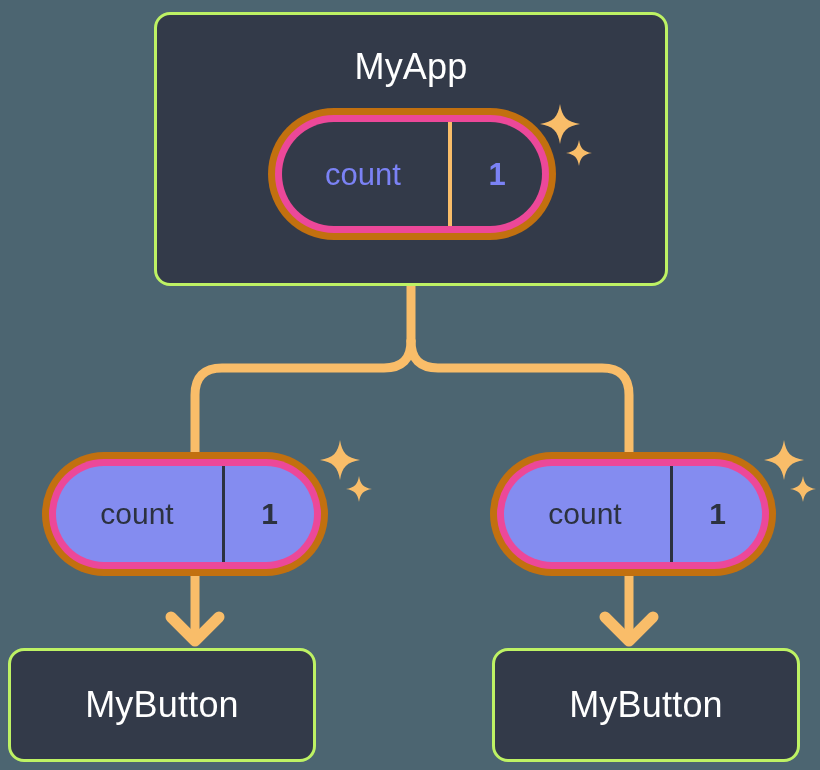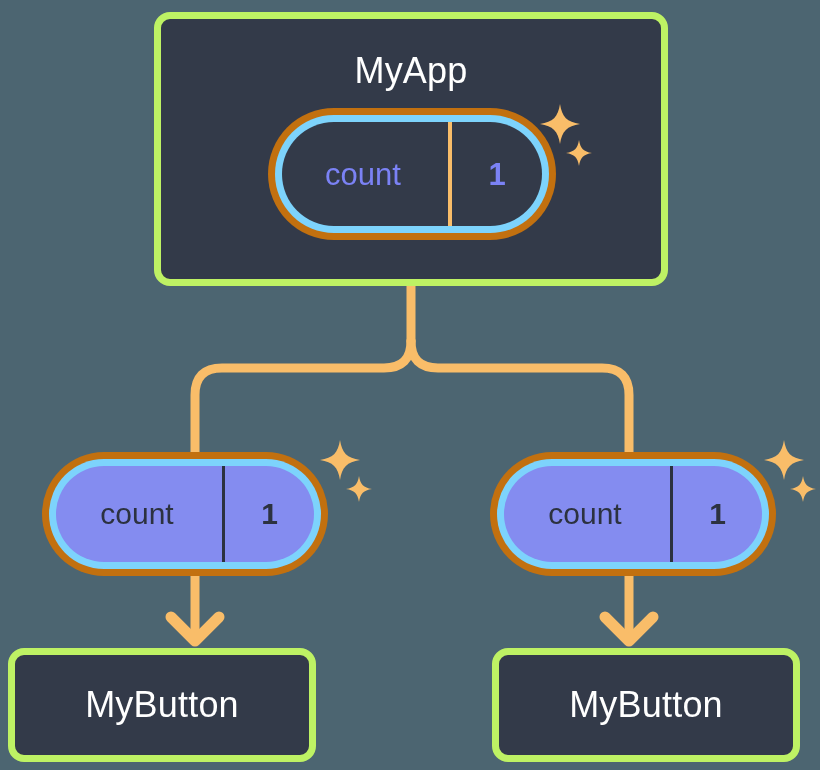--- a/index.html
+++ b/index.html
@@ -30,21 +30,21 @@
     z-index: 1;
     pointer-events: none;
   }
 
   
   .comp-box {
     position: absolute;
     z-index: 2;
     box-sizing: border-box;
     background: #333a49;
-    border: 7px solid #bef264;
+    border: 3px solid #bef264;
     border-radius: 16px;
     display: flex;
     flex-direction: column;
     align-items: center;
   }
   .comp-title {
     color: #ffffff;
     font-size: 36px;
     font-weight: 400;
     letter-spacing: 0.2px;
@@ -81,21 +81,21 @@
     background: #c2700f;
     padding: 7px;
   }
   .pill-inner {
     flex: 1 1 auto;
     display: flex;
     align-items: stretch;
     box-sizing: border-box;
     border-radius: 999px;
     
-    background: #7dd3fc;
+    background: #ec4899;
     padding: 7px;
   }
   .pill-face {
     flex: 1 1 auto;
     display: flex;
     align-items: stretch;
     box-sizing: border-box;
     border-radius: 999px;
     overflow: hidden;
   }

